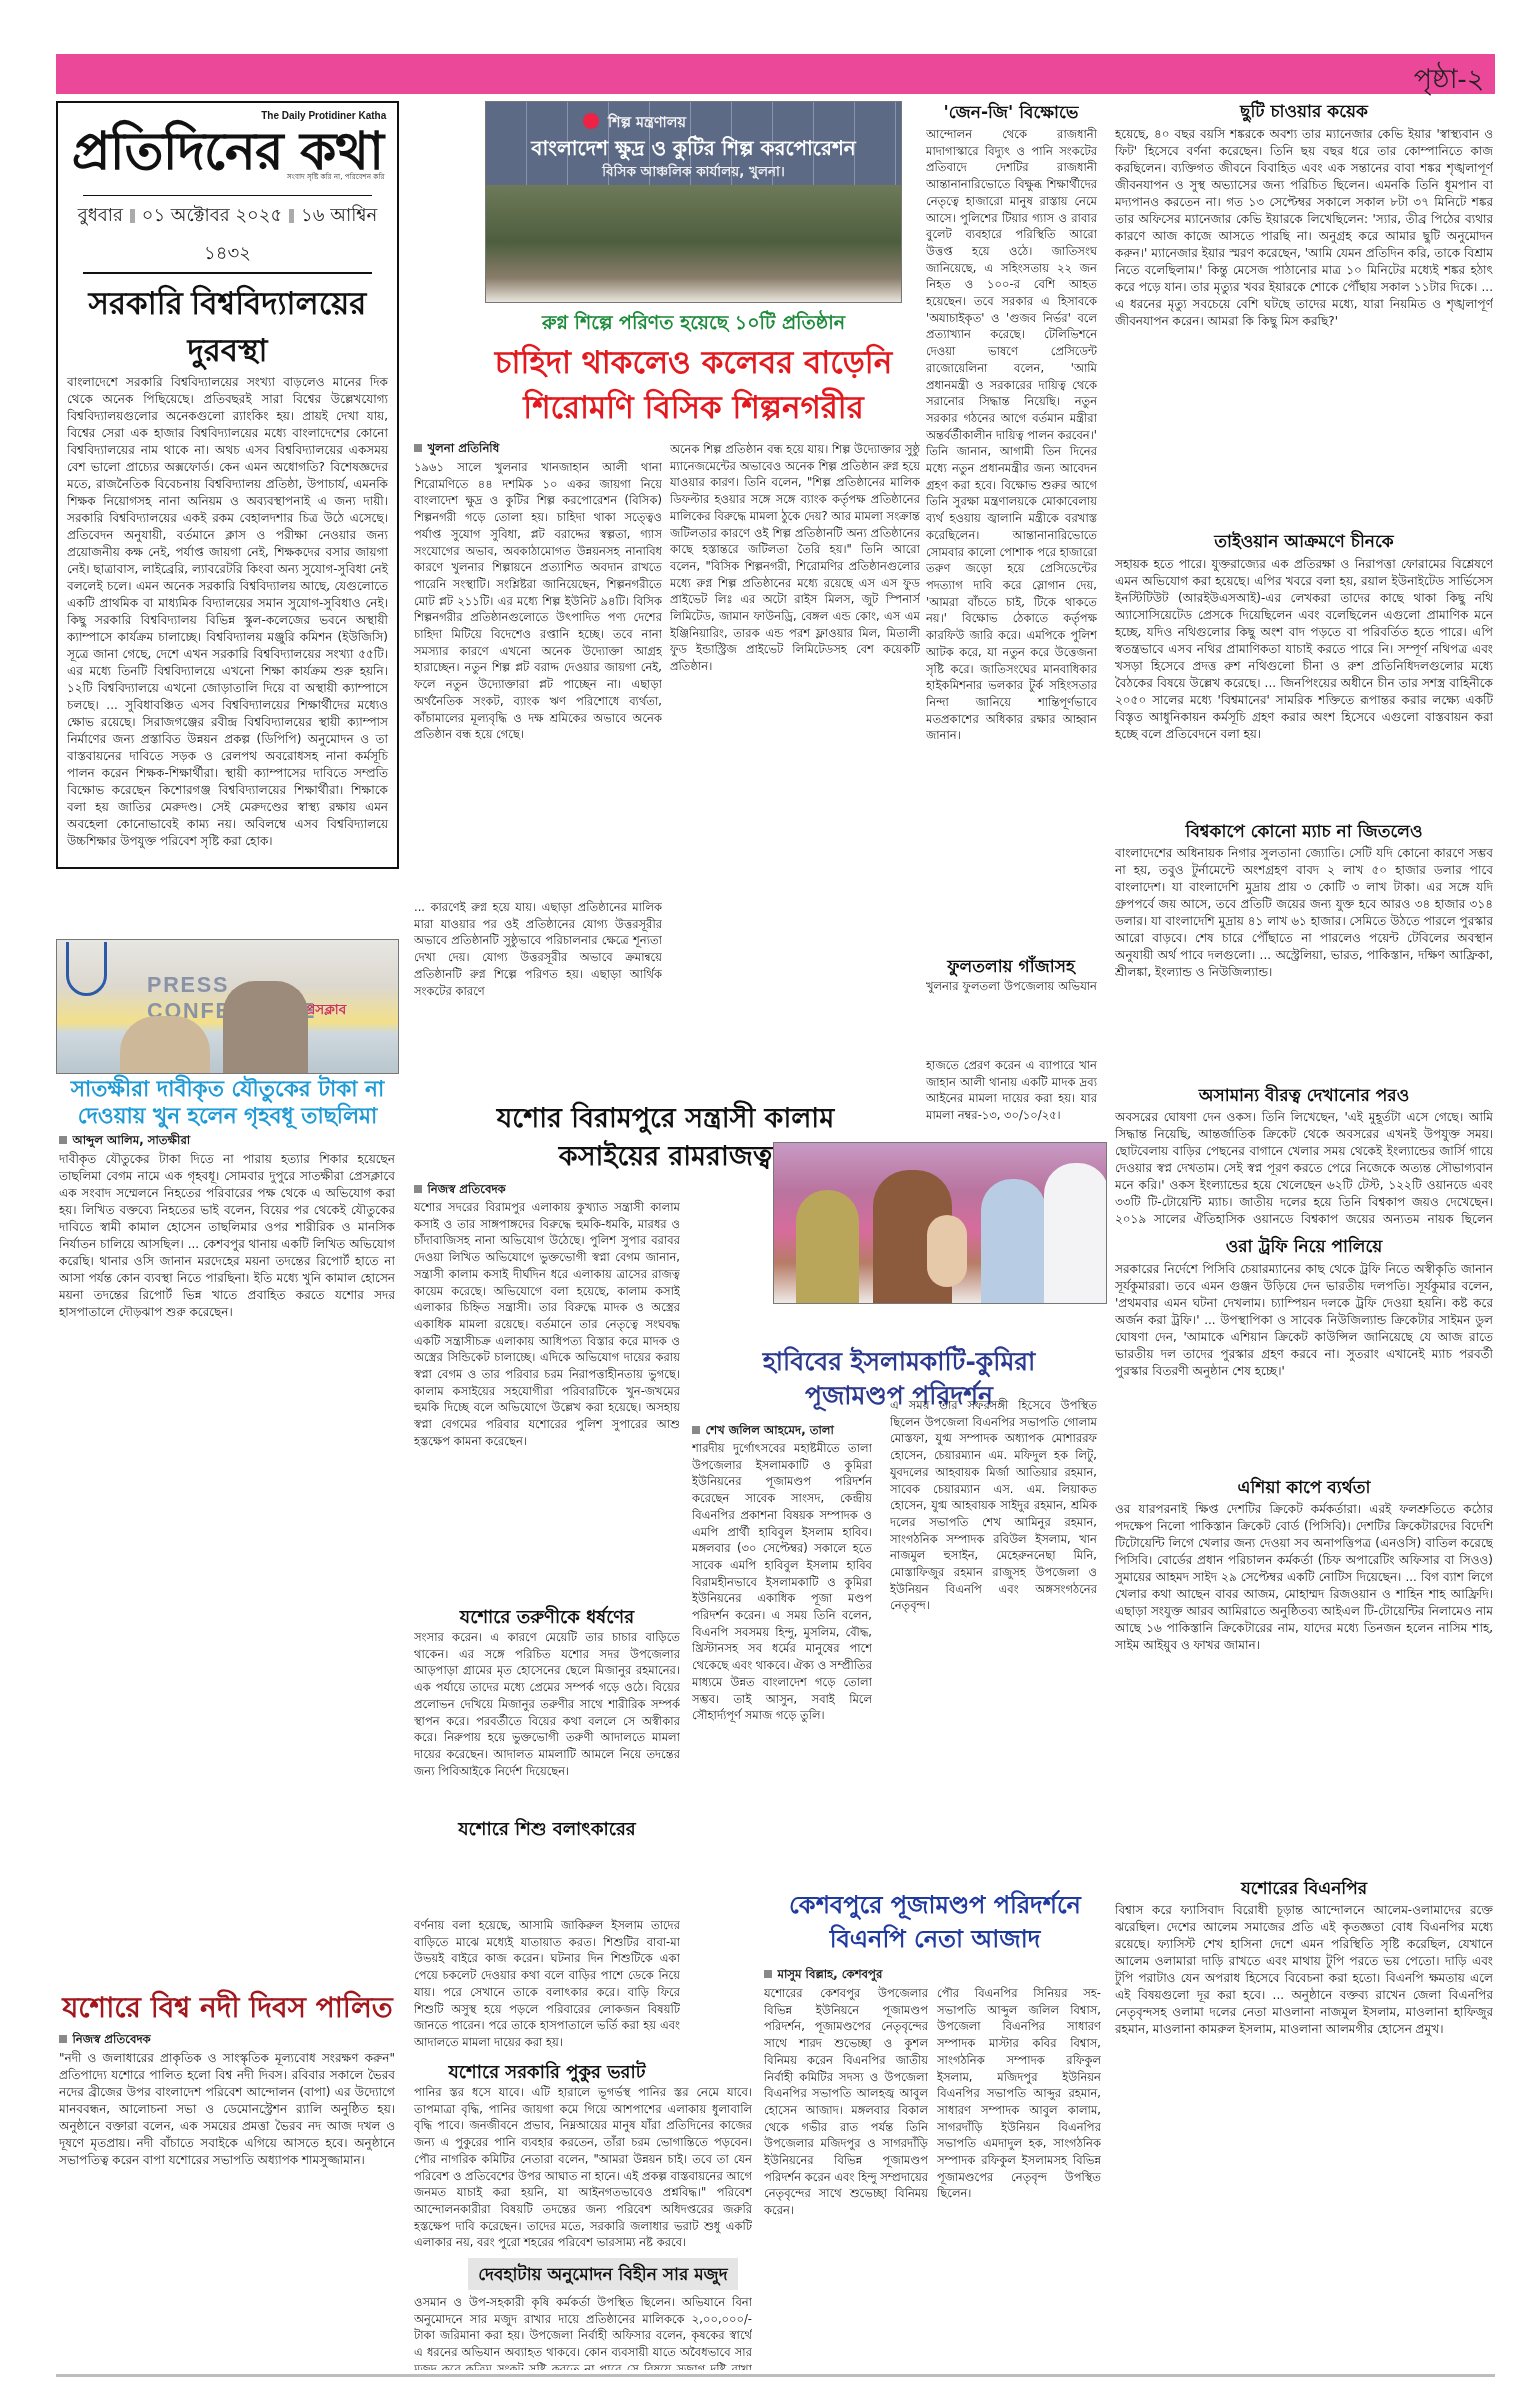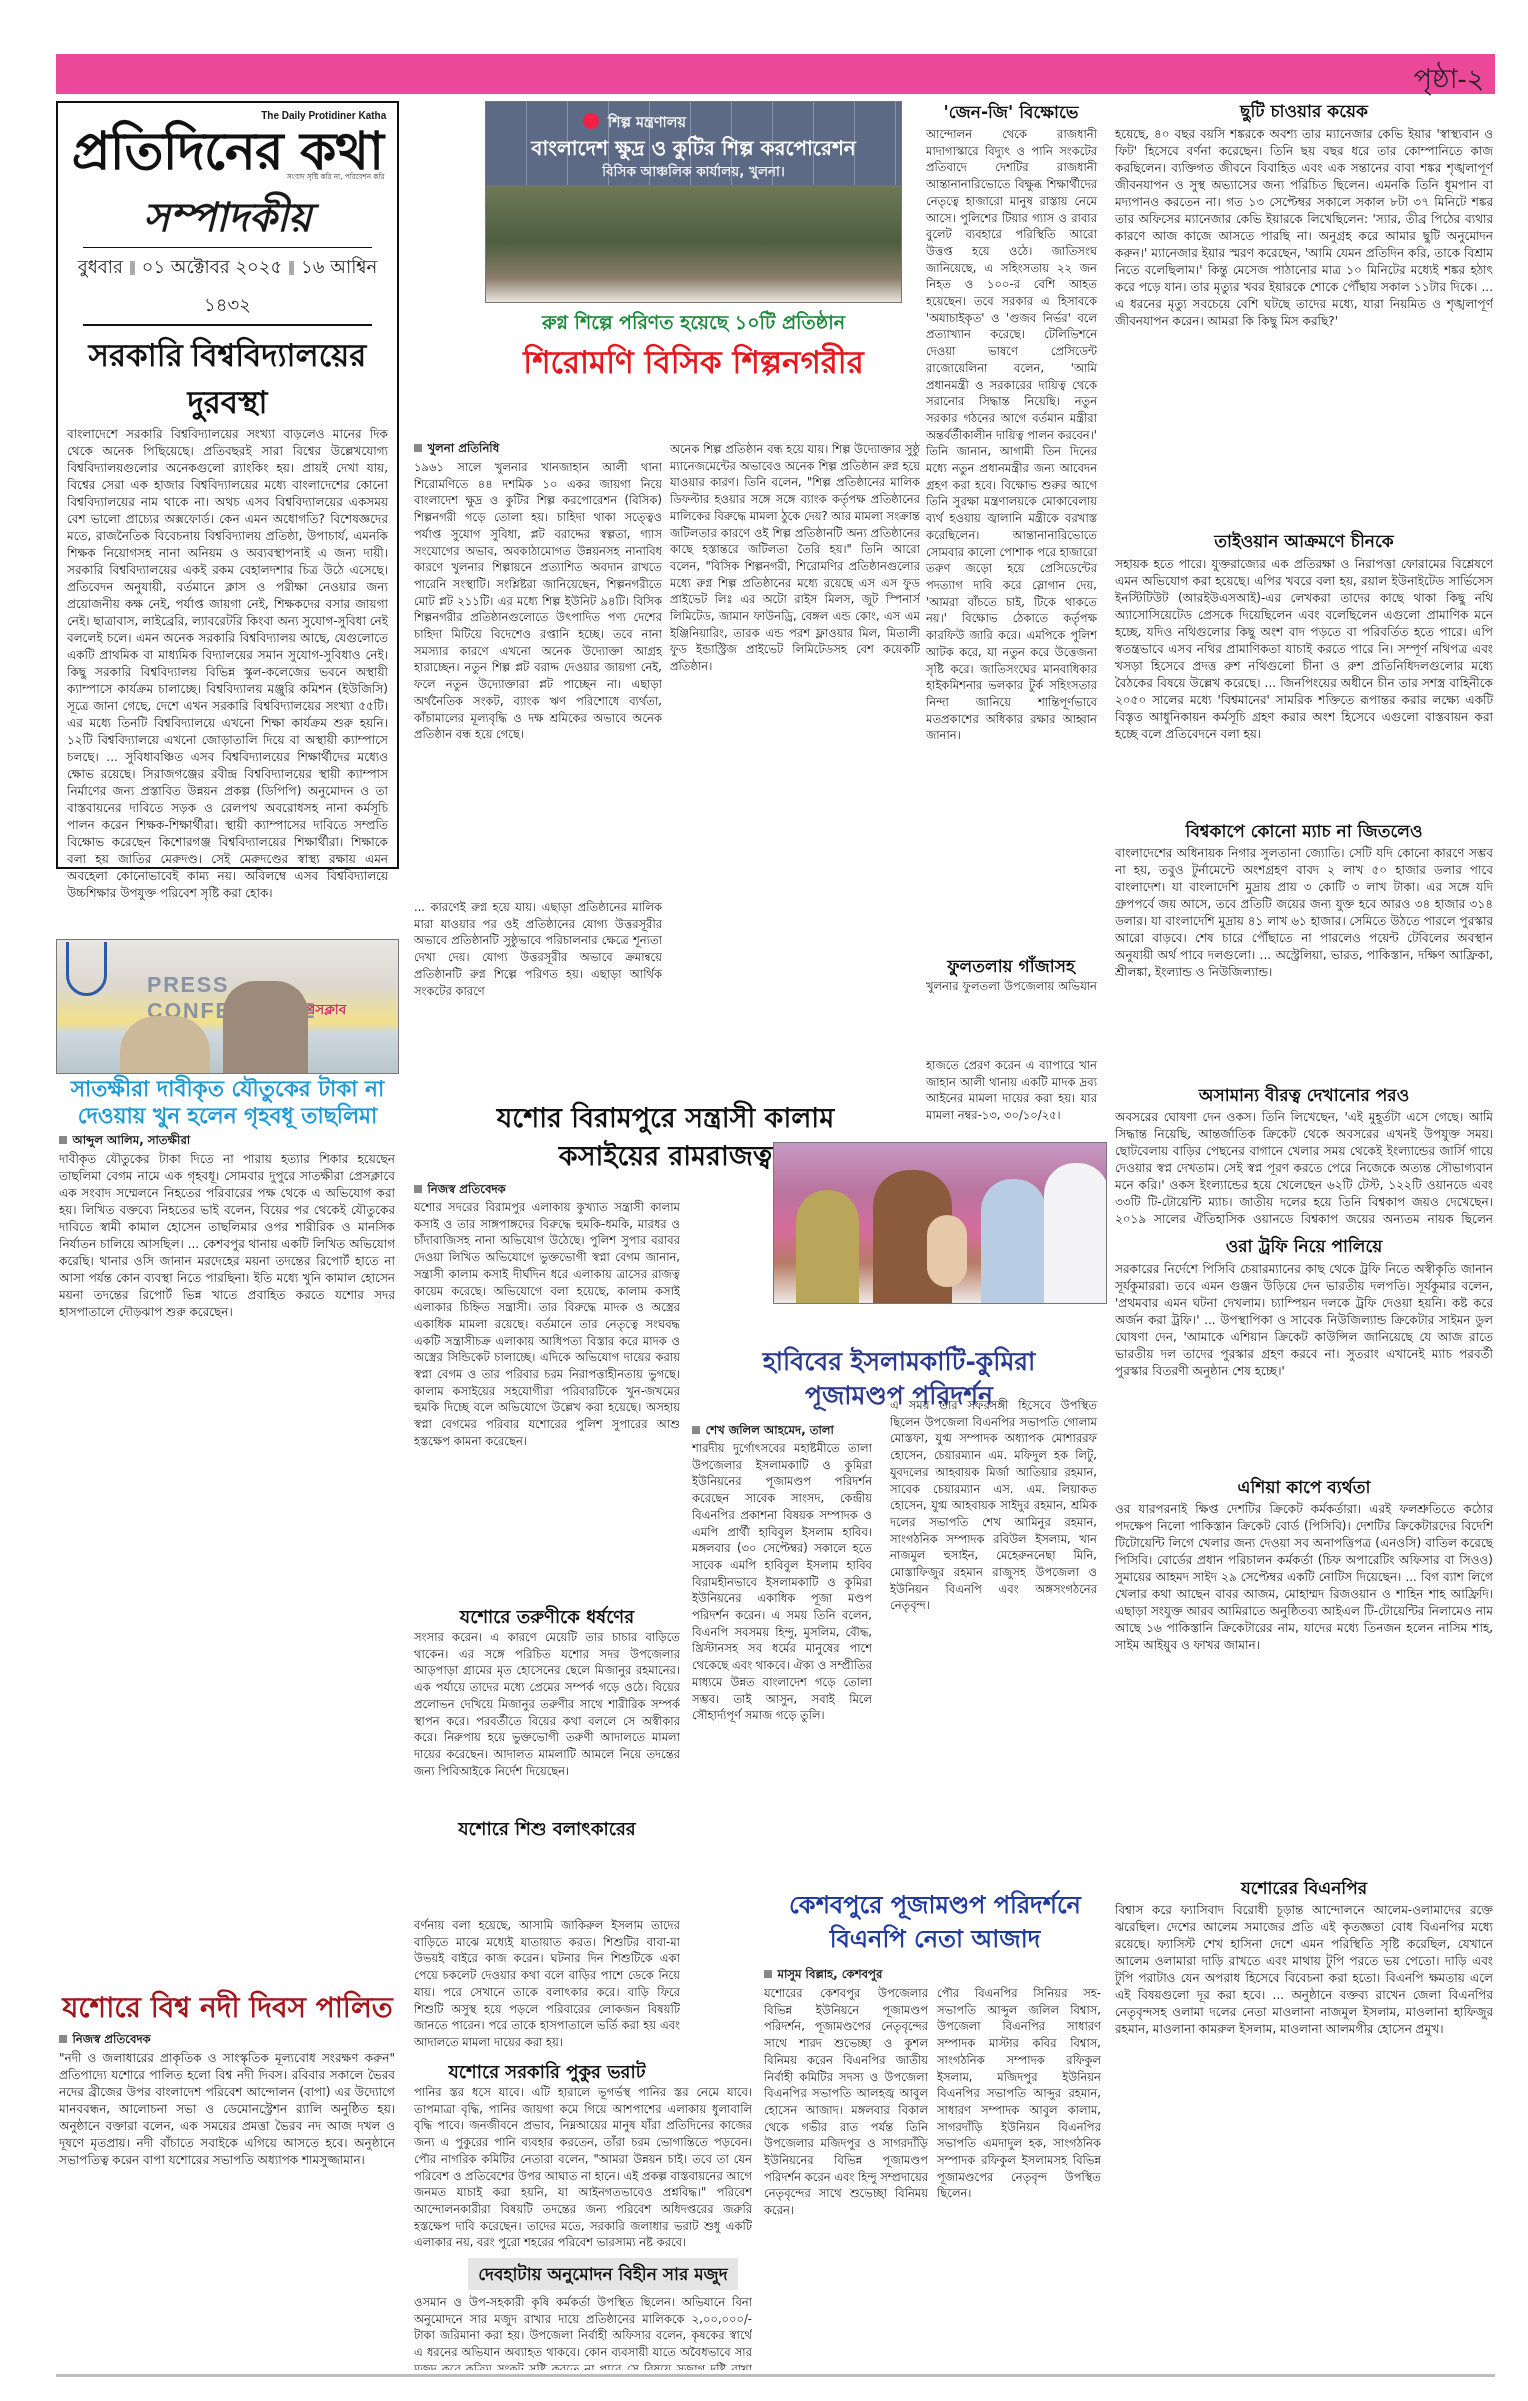--- a/index.html
+++ b/index.html
@@ -34,21 +34,20 @@
 <div class="topbar">
   <span class="page-no">পৃষ্ঠা-২</span>
 </div>
 
 <div class="box" style="left:56px; top:101px; width:343px; height:768px;">
   <div style="position:relative; height:88px;">
     <span class="mast-en">The Daily Protidiner Katha</span>
     <div class="mast-title" style="padding-top:16px;">প্রতিদিনের কথা</div>
     <span class="mast-tag">সংবাদ সৃষ্টি করি না, পরিবেশন করি</span>
   </div>
-  <div class="mast-sub">সম্পাদকীয়</div>
   <div class="rule" style="margin-top:3.6px;"></div>
   <div class="dateline">
     <span>বুধবার</span><span class="sep"></span><span>০১ অক্টোবর ২০২৫</span><span class="sep"></span><span>১৬ আশ্বিন ১৪৩২</span>
   </div>
   <div class="rule"></div>
   <div class="h-black" style="font-size:31px; line-height:47px; margin-top:5.4px;">সরকারি বিশ্ববিদ্যালয়ের দুরবস্থা</div>
   <div class="txt" style="padding:0 9px; height:575px;">বাংলাদেশে সরকারি বিশ্ববিদ্যালয়ের সংখ্যা বাড়লেও মানের দিক থেকে অনেক পিছিয়েছে। প্রতিবছরই সারা বিশ্বের উল্লেখযোগ্য বিশ্ববিদ্যালয়গুলোর অনেকগুলো র‍্যাংকিং হয়। প্রায়ই দেখা যায়, বিশ্বের সেরা এক হাজার বিশ্ববিদ্যালয়ের মধ্যে বাংলাদেশের কোনো বিশ্ববিদ্যালয়ের নাম থাকে না। অথচ এসব বিশ্ববিদ্যালয়ের একসময় বেশ ভালো প্রাচ্যের অক্সফোর্ড। কেন এমন অধোগতি? বিশেষজ্ঞদের মতে, রাজনৈতিক বিবেচনায় বিশ্ববিদ্যালয় প্রতিষ্ঠা, উপাচার্য, এমনকি শিক্ষক নিয়োগসহ নানা অনিয়ম ও অব্যবস্থাপনাই এ জন্য দায়ী। সরকারি বিশ্ববিদ্যালয়ের একই রকম বেহালদশার চিত্র উঠে এসেছে। প্রতিবেদন অনুযায়ী, বর্তমানে ক্লাস ও পরীক্ষা নেওয়ার জন্য প্রয়োজনীয় কক্ষ নেই, পর্যাপ্ত জায়গা নেই, শিক্ষকদের বসার জায়গা নেই। ছাত্রাবাস, লাইব্রেরি, ল্যাবরেটরি কিংবা অন্য সুযোগ-সুবিধা নেই বললেই চলে। এমন অনেক সরকারি বিশ্ববিদ্যালয় আছে, যেগুলোতে একটি প্রাথমিক বা মাধ্যমিক বিদ্যালয়ের সমান সুযোগ-সুবিধাও নেই। কিছু সরকারি বিশ্ববিদ্যালয় বিভিন্ন স্কুল-কলেজের ভবনে অস্থায়ী ক্যাম্পাসে কার্যক্রম চালাচ্ছে। বিশ্ববিদ্যালয় মঞ্জুরি কমিশন (ইউজিসি) সূত্রে জানা গেছে, দেশে এখন সরকারি বিশ্ববিদ্যালয়ের সংখ্যা ৫৫টি। এর মধ্যে তিনটি বিশ্ববিদ্যালয়ে এখনো শিক্ষা কার্যক্রম শুরু হয়নি। ১২টি বিশ্ববিদ্যালয়ে এখনো জোড়াতালি দিয়ে বা অস্থায়ী ক্যাম্পাসে চলছে। ... সুবিধাবঞ্চিত এসব বিশ্ববিদ্যালয়ের শিক্ষার্থীদের মধ্যেও ক্ষোভ রয়েছে। সিরাজগঞ্জের রবীন্দ্র বিশ্ববিদ্যালয়ের স্থায়ী ক্যাম্পাস নির্মাণের জন্য প্রস্তাবিত উন্নয়ন প্রকল্প (ডিপিপি) অনুমোদন ও তা বাস্তবায়নের দাবিতে সড়ক ও রেলপথ অবরোধসহ নানা কর্মসূচি পালন করেন শিক্ষক-শিক্ষার্থীরা। স্থায়ী ক্যাম্পাসের দাবিতে সম্প্রতি বিক্ষোভ করেছেন কিশোরগঞ্জ বিশ্ববিদ্যালয়ের শিক্ষার্থীরা। শিক্ষাকে বলা হয় জাতির মেরুদণ্ড। সেই মেরুদণ্ডের স্বাস্থ্য রক্ষায় এমন অবহেলা কোনোভাবেই কাম্য নয়। অবিলম্বে এসব বিশ্ববিদ্যালয়ে উচ্চশিক্ষার উপযুক্ত পরিবেশ সৃষ্টি করা হোক।</div>
 </div>
 
 <div class="photo" style="left:56px; top:939px; width:343px; height:135px; background:linear-gradient(180deg,#e8e6e2 0%,#dcd8cf 35%,#f3e08a 62%,#cfd8de 70%,#b9c6ce 100%);">
@@ -73,20 +72,21 @@
 <div class="photo" style="left:485px; top:101px; width:417px; height:202px; background:linear-gradient(180deg,#5c6b86 0%,#5a6983 40%,#6f7a5b 41%,#4d5e3e 70%,#8a7d6a 88%,#e9e4dc 100%);">
   <div style="position:absolute; left:0; top:0; width:100%; height:83px; background:repeating-linear-gradient(90deg,#5c6a86 0,#5c6a86 40px,#8993aa 40px,#8993aa 41px);"></div>
   <div style="position:absolute; left:97px; top:10.8px; width:16px; height:16px; border-radius:50%; background:#e24;"></div>
   <div style="position:absolute; left:122px; top:9px; color:#f3f3f3; font-size:14.4px; font-weight:bold;">শিল্প মন্ত্রণালয়</div>
   <div style="position:absolute; left:0; width:100%; top:31px; text-align:center; color:#fff; font-size:20px; font-weight:bold; white-space:nowrap;">বাংলাদেশ ক্ষুদ্র ও কুটির শিল্প করপোরেশন</div>
   <div style="position:absolute; left:0; width:100%; top:59px; text-align:center; color:#eee; font-size:13.5px; font-weight:bold;">বিসিক আঞ্চলিক কার্যালয়, খুলনা।</div>
 </div>
 
 <div style="position:absolute; left:485px; top:309px; width:417px; text-align:center; color:#1c8b3a; font-weight:bold; font-size:19px; line-height:27px;">রুগ্ন শিল্পে পরিণত হয়েছে ১০টি প্রতিষ্ঠান</div>
 <div style="position:absolute; left:485px; top:340px; width:417px; text-align:center; color:#e3191e; font-weight:bold; font-size:31px; line-height:45px;">
+  <div>চাহিদা থাকলেও কলেবর বাড়েনি</div>
   <div>শিরোমণি বিসিক শিল্পনগরীর</div>
 </div>
 
 <div class="byline" style="position:absolute; left:414px; top:439px;text-align:right;"><span class="sq"></span><span>খুলনা প্রতিনিধি</span></div>
 <div class="ctxt" style="position:absolute; left:414px; top:459px; width:248px; height:433px;">১৯৬১ সালে খুলনার খানজাহান আলী থানা শিরোমণিতে ৪৪ দশমিক ১০ একর জায়গা নিয়ে বাংলাদেশ ক্ষুদ্র ও কুটির শিল্প করপোরেশন (বিসিক) শিল্পনগরী গড়ে তোলা হয়। চাহিদা থাকা সত্ত্বেও পর্যাপ্ত সুযোগ সুবিধা, প্লট বরাদ্দের স্বল্পতা, গ্যাস সংযোগের অভাব, অবকাঠামোগত উন্নয়নসহ নানাবিধ কারণে খুলনার শিল্পায়নে প্রত্যাশিত অবদান রাখতে পারেনি সংস্থাটি। সংশ্লিষ্টরা জানিয়েছেন, শিল্পনগরীতে মোট প্লট ২১১টি। এর মধ্যে শিল্প ইউনিট ৯৪টি। বিসিক শিল্পনগরীর প্রতিষ্ঠানগুলোতে উৎপাদিত পণ্য দেশের চাহিদা মিটিয়ে বিদেশেও রপ্তানি হচ্ছে। তবে নানা সমস্যার কারণে এখনো অনেক উদ্যোক্তা আগ্রহ হারাচ্ছেন। নতুন শিল্প প্লট বরাদ্দ দেওয়ার জায়গা নেই, ফলে নতুন উদ্যোক্তারা প্লট পাচ্ছেন না। এছাড়া অর্থনৈতিক সংকট, ব্যাংক ঋণ পরিশোধে ব্যর্থতা, কাঁচামালের মূল্যবৃদ্ধি ও দক্ষ শ্রমিকের অভাবে অনেক প্রতিষ্ঠান বন্ধ হয়ে গেছে।</div>
 <div class="ctxt" style="position:absolute; left:670px; top:441px; width:250px; height:646px;">অনেক শিল্প প্রতিষ্ঠান বন্ধ হয়ে যায়। শিল্প উদ্যোক্তার সুষ্ঠু ম্যানেজমেন্টের অভাবেও অনেক শিল্প প্রতিষ্ঠান রুগ্ন হয়ে যাওয়ার কারণ। তিনি বলেন, "শিল্প প্রতিষ্ঠানের মালিক ডিফল্টার হওয়ার সঙ্গে সঙ্গে ব্যাংক কর্তৃপক্ষ প্রতিষ্ঠানের মালিকের বিরুদ্ধে মামলা ঠুকে দেয়? আর মামলা সংক্রান্ত জটিলতার কারণে ওই শিল্প প্রতিষ্ঠানটি অন্য প্রতিষ্ঠানের কাছে হস্তান্তরে জটিলতা তৈরি হয়।" তিনি আরো বলেন, "বিসিক শিল্পনগরী, শিরোমণির প্রতিষ্ঠানগুলোর মধ্যে রুগ্ন শিল্প প্রতিষ্ঠানের মধ্যে রয়েছে এস এস ফুড প্রাইভেট লিঃ এর অটো রাইস মিলস, জুট স্পিনার্স লিমিটেড, জামান ফাউনড্রি, বেঙ্গল এন্ড কোং, এস এম ইঞ্জিনিয়ারিং, তারক এন্ড পরশ ফ্লাওয়ার মিল, মিতালী ফুড ইন্ডাস্ট্রিজ প্রাইভেট লিমিটেডসহ বেশ কয়েকটি প্রতিষ্ঠান।</div>
 <div class="ctxt" style="position:absolute; left:414px; top:899px; width:248px; height:187px;">... কারণেই রুগ্ন হয়ে যায়। এছাড়া প্রতিষ্ঠানের মালিক মারা যাওয়ার পর ওই প্রতিষ্ঠানের যোগ্য উত্তরসূরীর অভাবে প্রতিষ্ঠানটি সুষ্ঠুভাবে পরিচালনার ক্ষেত্রে শূন্যতা দেখা দেয়। যোগ্য উত্তরসূরীর অভাবে ক্রমান্বয়ে প্রতিষ্ঠানটি রুগ্ন শিল্পে পরিণত হয়। এছাড়া আর্থিক সংকটের কারণে</div>
 
 <div class="h-section" style="position:absolute; left:924px; top:101px; width:174px; font-size:17px; line-height:23.4px;">'জেন-জি' বিক্ষোভে</div>
 <div class="ctxt" style="position:absolute; left:926px; top:126px; width:171px; height:761px;">আন্দোলন থেকে রাজধানী মাদাগাস্কারে বিদ্যুৎ ও পানি সংকটের প্রতিবাদে দেশটির রাজধানী আন্তানানারিভোতে বিক্ষুব্ধ শিক্ষার্থীদের নেতৃত্বে হাজারো মানুষ রাস্তায় নেমে আসে। পুলিশের টিয়ার গ্যাস ও রাবার বুলেট ব্যবহারে পরিস্থিতি আরো উত্তপ্ত হয়ে ওঠে। জাতিসংঘ জানিয়েছে, এ সহিংসতায় ২২ জন নিহত ও ১০০-র বেশি আহত হয়েছেন। তবে সরকার এ হিসাবকে 'অযাচাইকৃত' ও 'গুজব নির্ভর' বলে প্রত্যাখ্যান করেছে। টেলিভিশনে দেওয়া ভাষণে প্রেসিডেন্ট রাজোয়েলিনা বলেন, 'আমি প্রধানমন্ত্রী ও সরকারের দায়িত্ব থেকে সরানোর সিদ্ধান্ত নিয়েছি। নতুন সরকার গঠনের আগে বর্তমান মন্ত্রীরা অন্তর্বর্তীকালীন দায়িত্ব পালন করবেন।' তিনি জানান, আগামী তিন দিনের মধ্যে নতুন প্রধানমন্ত্রীর জন্য আবেদন গ্রহণ করা হবে। বিক্ষোভ শুরুর আগে তিনি সুরক্ষা মন্ত্রণালয়কে মোকাবেলায় ব্যর্থ হওয়ায় জ্বালানি মন্ত্রীকে বরখাস্ত করেছিলেন। আন্তানানারিভোতে সোমবার কালো পোশাক পরে হাজারো তরুণ জড়ো হয়ে প্রেসিডেন্টের পদত্যাগ দাবি করে স্লোগান দেয়, 'আমরা বাঁচতে চাই, টিকে থাকতে নয়।' বিক্ষোভ ঠেকাতে কর্তৃপক্ষ কারফিউ জারি করে। এমপিকে পুলিশ আটক করে, যা নতুন করে উত্তেজনা সৃষ্টি করে। জাতিসংঘের মানবাধিকার হাইকমিশনার ভলকার টুর্ক সহিংসতার নিন্দা জানিয়ে শান্তিপূর্ণভাবে মতপ্রকাশের অধিকার রক্ষার আহ্বান জানান।</div>

